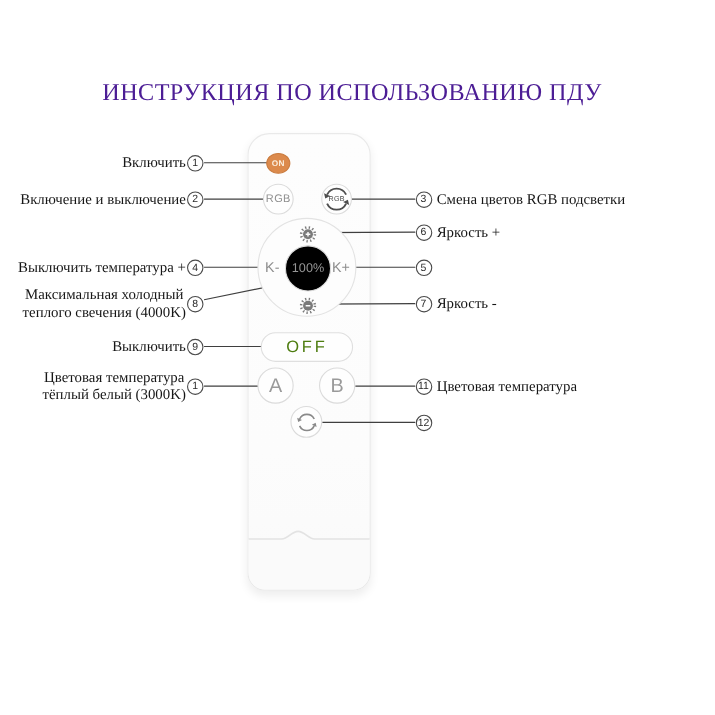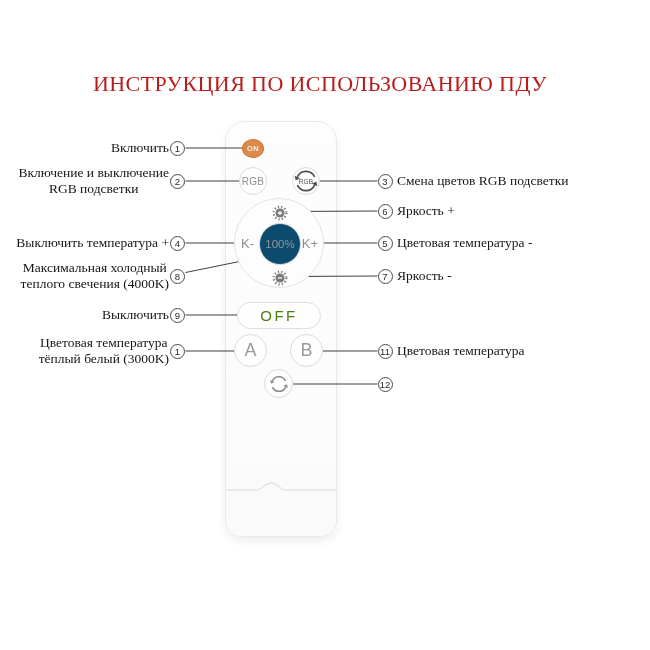--- a/index.html
+++ b/index.html
@@ -1,20 +1,20 @@
 <!DOCTYPE html>
 <html><head>
 <meta charset="utf-8">
 <style>
   html,body{margin:0;padding:0;background:#ffffff;}
   *{box-sizing:border-box;}
   .page{position:relative;width:650px;height:650px;background:#ffffff;overflow:hidden;
         font-family:"Liberation Serif", serif;}
   .title{position:absolute;top:71px;left:0;width:640px;margin:0;text-align:center;
-         font-size:22px;font-weight:normal;letter-spacing:0.4px;color:#b91c1c;
+         font-size:22px;font-weight:normal;letter-spacing:0.4px;color:#4c1d95;
          font-family:"Liberation Serif", serif;}
 
   
   .remote{position:absolute;left:225px;top:121px;width:112px;height:416px;
           background:linear-gradient(180deg,#FDFDFD 0%,#FCFCFC 70%,#FAFAFA 100%);
           border:1px solid #E9E9E9;border-radius:20px 20px 16px 16px;
           box-shadow:0 4px 9px rgba(0,0,0,0.07);z-index:1;}
   .battery-cover{position:absolute;left:0;bottom:0;width:110px;height:46px;
           background:#FAFAFA;border-radius:0 0 15px 15px;}
 
@@ -30,21 +30,21 @@
           background:#DC8A4C;border:1px solid #CA7B3E;
           font-size:7.5px;font-weight:bold;color:#FBEFDF;letter-spacing:0.3px;}
   .round{border:1.5px solid #DBDBDB;border-radius:50%;}
   .rgb-btn{left:239px;top:167px;width:28px;height:28px;font-size:10px;color:#8F8F8F;letter-spacing:0.3px;}
   .rgb-cycle-btn{left:292px;top:167px;width:28px;height:28px;}
   .rgb-cycle-btn .mini-label{position:absolute;font-size:6.5px;color:#4A4A4A;letter-spacing:0.2px;
           font-family:"Liberation Sans", sans-serif;}
   .dpad{position:absolute;left:234px;top:198px;width:90px;height:90px;border-radius:50%;
         border:1.5px solid #E3E3E3;background:#FDFDFD;z-index:3;}
   .dpad-inner{position:absolute;left:24px;top:24px;width:42px;height:42px;border-radius:50%;
-        border:1.5px solid #DCDCDC;background:#0c4a6e;display:flex;align-items:center;justify-content:center;
+        border:1.5px solid #DCDCDC;background:#000000;display:flex;align-items:center;justify-content:center;
         font-family:"Liberation Sans", sans-serif;font-size:11.5px;color:#959595;}
   .k-text{position:absolute;top:50%;transform:translateY(-50%);font-family:"Liberation Sans", sans-serif;
         font-size:13px;color:#8E8E8E;}
   .k-minus{left:6px;}
   .k-plus{right:5px;}
   .sun{position:absolute;left:37px;width:16px;height:16px;}
   .sun-top{top:6px;}
   .sun-bottom{top:71px;}
   .off-btn{left:237px;top:302px;width:84px;height:27px;border:1.5px solid #DFDFDF;border-radius:14px;
         font-size:15px;letter-spacing:2.5px;color:#4d7c0f;}
@@ -181,30 +181,26 @@
     </div>
   <div class="num-circle" style="left:377.5px;top:376.5px">
       <span>12</span>
     </div>
 
   <div class="callout callout-left" style="right:481px;top:148px">
     <span class="cl-line">Включить</span>
   </div>
   <div class="callout callout-left" style="right:481px;top:181px">
     <span class="cl-line">Включение и выключение</span>
-    <span class="cl-line">RGB подсветки</span>
   </div>
   <div class="callout callout-right" style="left:397px;top:181px">
     <span class="cl-line">Смена цветов RGB подсветки</span>
   </div>
   <div class="callout callout-left" style="right:481px;top:243px">
     <span class="cl-line">Выключить температура +</span>
-  </div>
-  <div class="callout callout-right" style="left:397px;top:243px">
-    <span class="cl-line">Цветовая температура -</span>
   </div>
   <div class="callout callout-right" style="left:397px;top:211px">
     <span class="cl-line">Яркость +</span>
   </div>
   <div class="callout callout-right" style="left:397px;top:276px">
     <span class="cl-line">Яркость -</span>
   </div>
   <div class="callout callout-left" style="right:481px;top:276px">
     <span class="cl-line">Максимальная холодный</span>
     <span class="cl-line">теплого свечения (4000K)</span>

